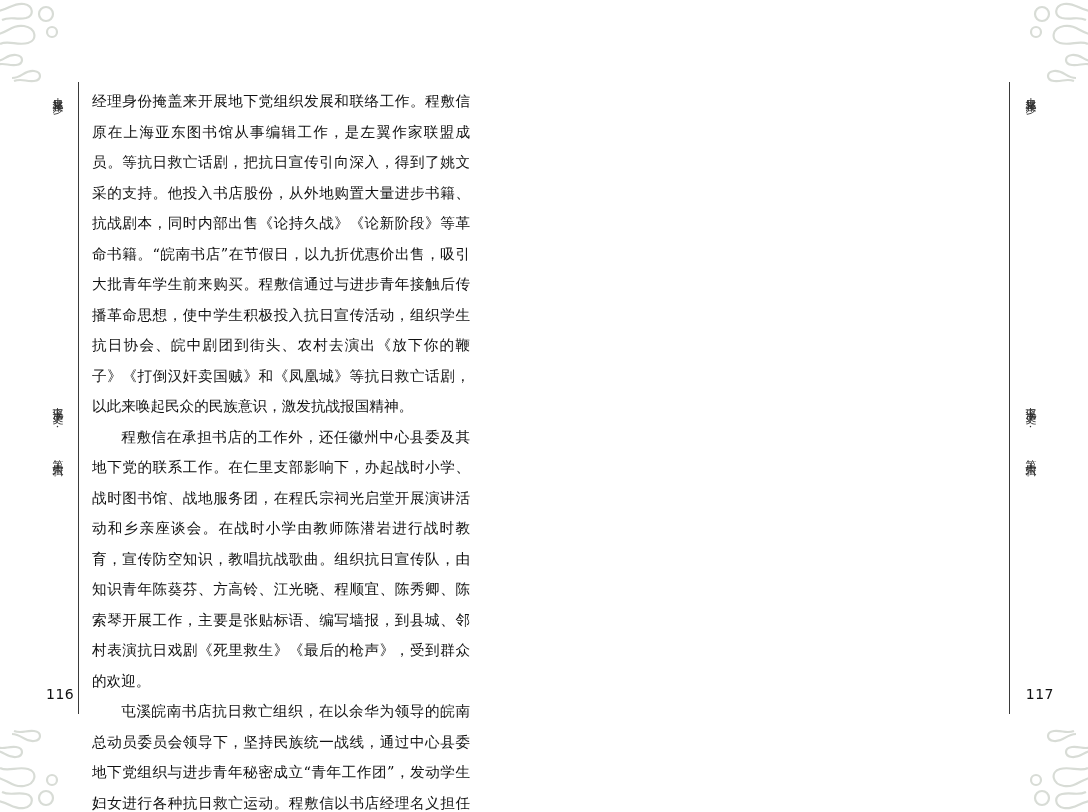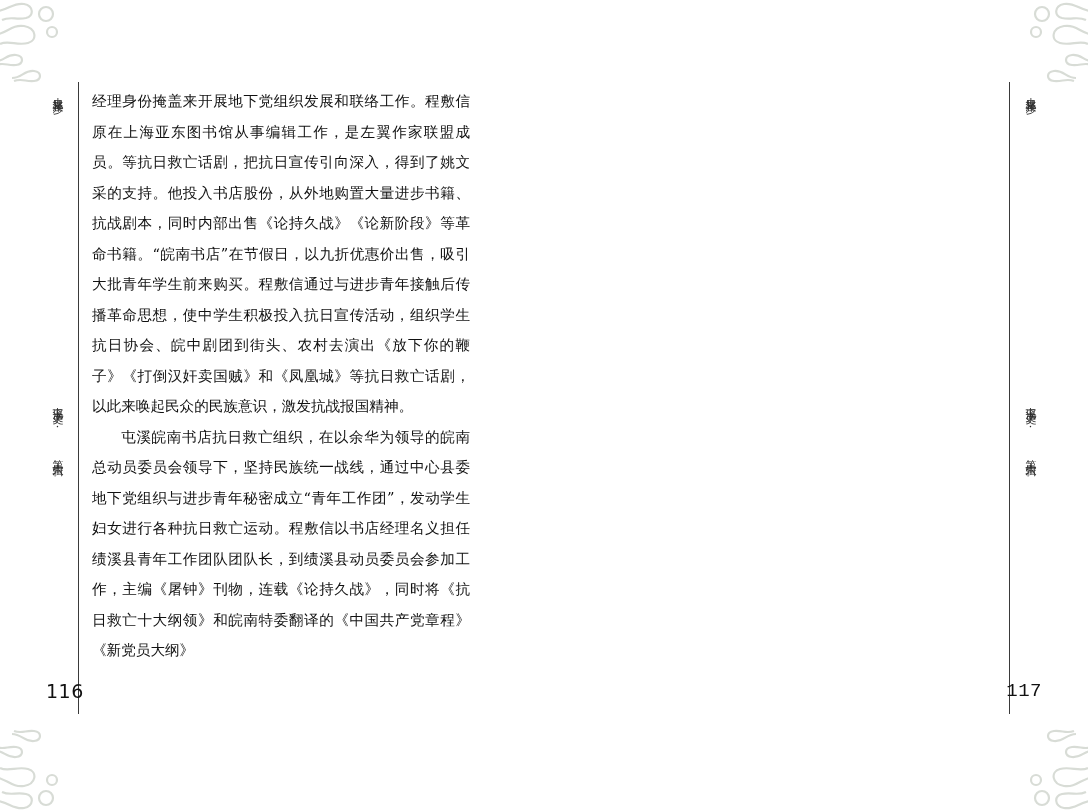--- a/index.html
+++ b/index.html
@@ -85,26 +85,26 @@
     margin: 0;
     text-indent: 2em;
   }
   .para.noindent { text-indent: 0; }
 
   
   .folio {
     position: absolute;
     bottom: 110px;
     font-family: "DejaVu Sans", "Liberation Sans", sans-serif;
-    font-size: 19px;
+    font-size: 14px;
     color: #111;
     letter-spacing: 0.5px;
   }
   .folio-left  { left: 46px; }
-  .folio-right { right: 46px; font-family: Liberation Mono, monospace; }
+  .folio-right { right: 34px; }
 </style>
 </head>
 <body>
 
 <div id="page">
 
   <svg class="ornament orn-tl" width="110" height="100" viewBox="0 0 110 100">
     <g fill="none" stroke="#d8dcd6" stroke-width="2.2">
       <path d="M-10,12 C8,12 12,2 24,4 C34,6 34,16 26,18 C16,20 10,16 2,20"></path>
       <path d="M-12,36 C6,36 10,24 24,26 C36,28 38,40 28,43 C18,46 8,40 0,44"></path>
@@ -146,20 +146,21 @@
   </svg>
 
   <div class="page-half page-left">
     <div class="rule rule-left"></div>
 
     <div class="runhead runhead-top-left">史林漫步</div>
     <div class="runhead runhead-bot-left">屯溪文史 · 第十六辑</div>
 
     <div class="textcol col-left">
       <p class="para noindent">经理身份掩盖来开展地下党组织发展和联络工作。程敷信原在上海亚东图书馆从事编辑工作，是左翼作家联盟成员。等抗日救亡话剧，把抗日宣传引向深入，得到了姚文采的支持。他投入书店股份，从外地购置大量进步书籍、抗战剧本，同时内部出售《论持久战》《论新阶段》等革命书籍。“皖南书店”在节假日，以九折优惠价出售，吸引大批青年学生前来购买。程敷信通过与进步青年接触后传播革命思想，使中学生积极投入抗日宣传活动，组织学生抗日协会、皖中剧团到街头、农村去演出《放下你的鞭子》《打倒汉奸卖国贼》和《凤凰城》等抗日救亡话剧，以此来唤起民众的民族意识，激发抗战报国精神。</p>
+      <p class="para">程敷信在承担书店的工作外，还任徽州中心县委及其地下党的联系工作。在仁里支部影响下，办起战时小学、战时图书馆、战地服务团，在程氏宗祠光启堂开展演讲活动和乡亲座谈会。在战时小学由教师陈潜岩进行战时教育，宣传防空知识，教唱抗战歌曲。组织抗日宣传队，由知识青年陈葵芬、方高铃、江光晓、程顺宜、陈秀卿、陈索琴开展工作，主要是张贴标语、编写墙报，到县城、邻村表演抗日戏剧《死里救生》《最后的枪声》，受到群众的欢迎。</p>
       <p class="para">屯溪皖南书店抗日救亡组织，在以余华为领导的皖南总动员委员会领导下，坚持民族统一战线，通过中心县委地下党组织与进步青年秘密成立“青年工作团”，发动学生妇女进行各种抗日救亡运动。程敷信以书店经理名义担任绩溪县青年工作团队团队长，到绩溪县动员委员会参加工作，主编《屠钟》刊物，连载《论持久战》，同时将《抗日救亡十大纲领》和皖南特委翻译的《中国共产党章程》《新党员大纲》</p>
     </div>
 
     <div class="folio folio-left">116</div>
   </div>
 
   <div class="page-half page-right">
     <div class="rule rule-right"></div>
 
     <div class="runhead runhead-top-right">史林漫步</div>

